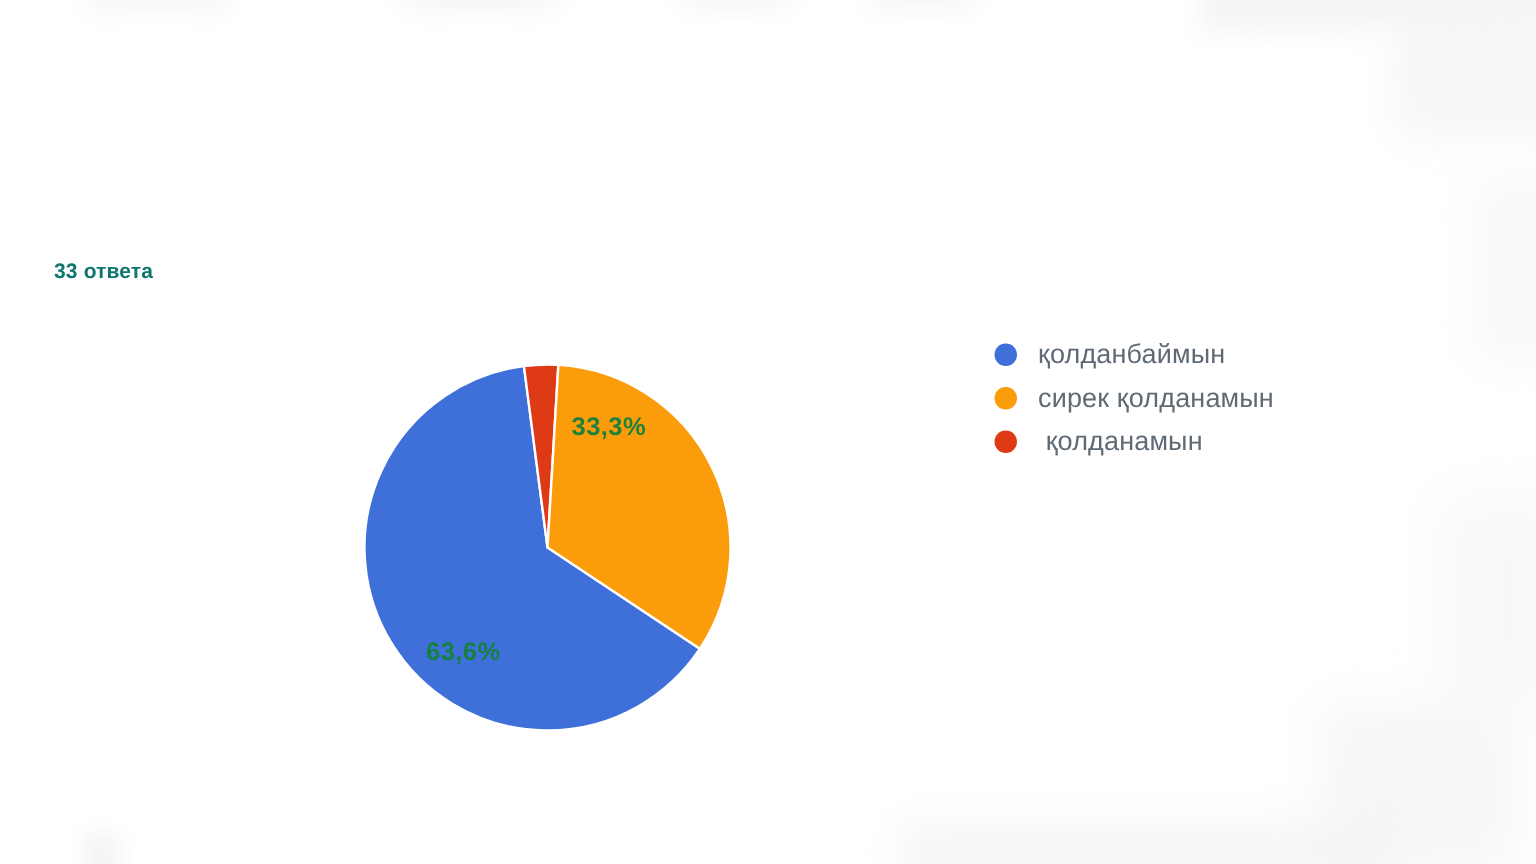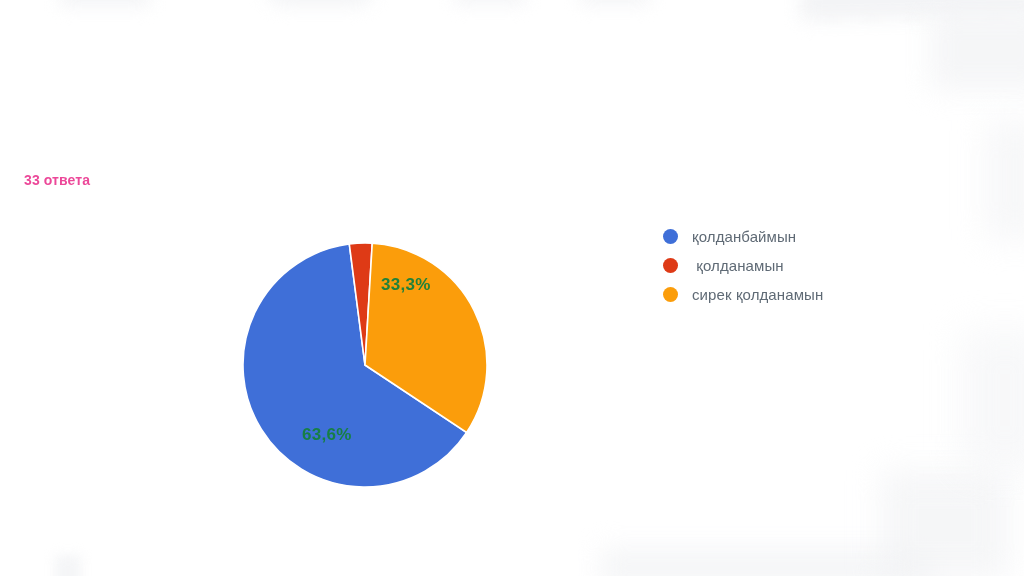--- a/index.html
+++ b/index.html
@@ -54,25 +54,25 @@
     width: 680px;
     font-size: 21px;
     line-height: 34px;
     font-weight: 700;
     color: #4a5560;
     letter-spacing: .1px;
   }
 
   .response-count {
     position: absolute;
-    left: 24px;
+    left: 36px;
     top: 172px;
     font-size: 14px;
     font-weight: 700;
-    color: #ec4899;
+    color: #0f766e;
     letter-spacing: .1px;
   }
 
   .chart-area {
     position: absolute;
     left: 0;
     top: 0;
     width: 1024px;
     height: 576px;
   }
@@ -87,21 +87,21 @@
 
   .slice-label {
     position: absolute;
     color: #15803d;
     font-size: 17px;
     font-weight: 700;
     letter-spacing: .3px;
     white-space: nowrap;
     opacity: .95;
   }
-  .slice-label-0 { left: 302px; top: 425px; }
+  .slice-label-0 { left: 284px; top: 425px; }
   .slice-label-2 { left: 381px; top: 275px; }
 
   .legend {
     position: absolute;
     left: 663px;
     top: 228px;
     display: flex;
     flex-direction: column;
     gap: 13px;
   }
@@ -111,21 +111,21 @@
     gap: 14px;
     height: 16px;
   }
   .legend-dot {
     width: 15px;
     height: 15px;
     border-radius: 50%;
     flex: 0 0 auto;
   }
   .legend-label {
-    font-size: 15px;
+    font-size: 18px;
     color: #5f6a75;
     white-space: pre;
     letter-spacing: .1px;
   }
 </style>
 </head>
 <body>
 
 <div class="bg-artifacts">
   <div class="smudge sm1"></div>
@@ -161,24 +161,24 @@
     <div class="slice-label slice-label-2">33,3%</div>
 
     <div class="legend">
 
       <div class="legend-item">
         <span class="legend-dot" style="background: rgb(63, 111, 216);"></span>
         <span class="legend-label">қолданбаймын</span>
       </div>
 
       <div class="legend-item">
-        <span class="legend-dot" style="background: rgb(222, 58, 22);"></span>
-        <span class="legend-label"> қолданамын</span>
+        <span class="legend-dot" style="background: rgb(251, 157, 11);"></span>
+        <span class="legend-label">сирек қолданамын</span>
       </div>
 
       <div class="legend-item">
-        <span class="legend-dot" style="background: rgb(251, 157, 11);"></span>
-        <span class="legend-label">сирек қолданамын</span>
+        <span class="legend-dot" style="background: rgb(222, 58, 22);"></span>
+        <span class="legend-label"> қолданамын</span>
       </div>
 
     </div>
   </div>
 </div>
 
 </body></html>

